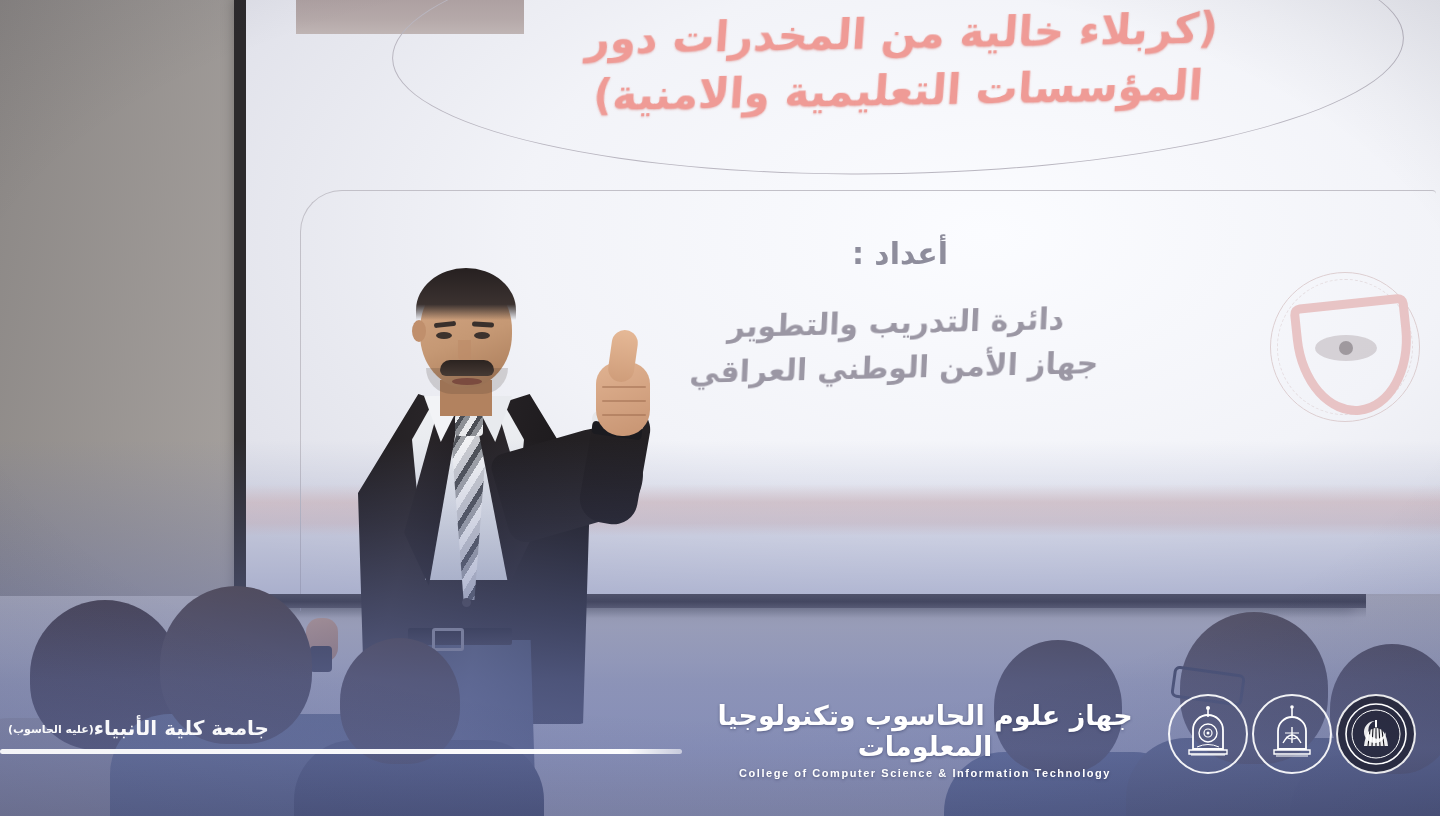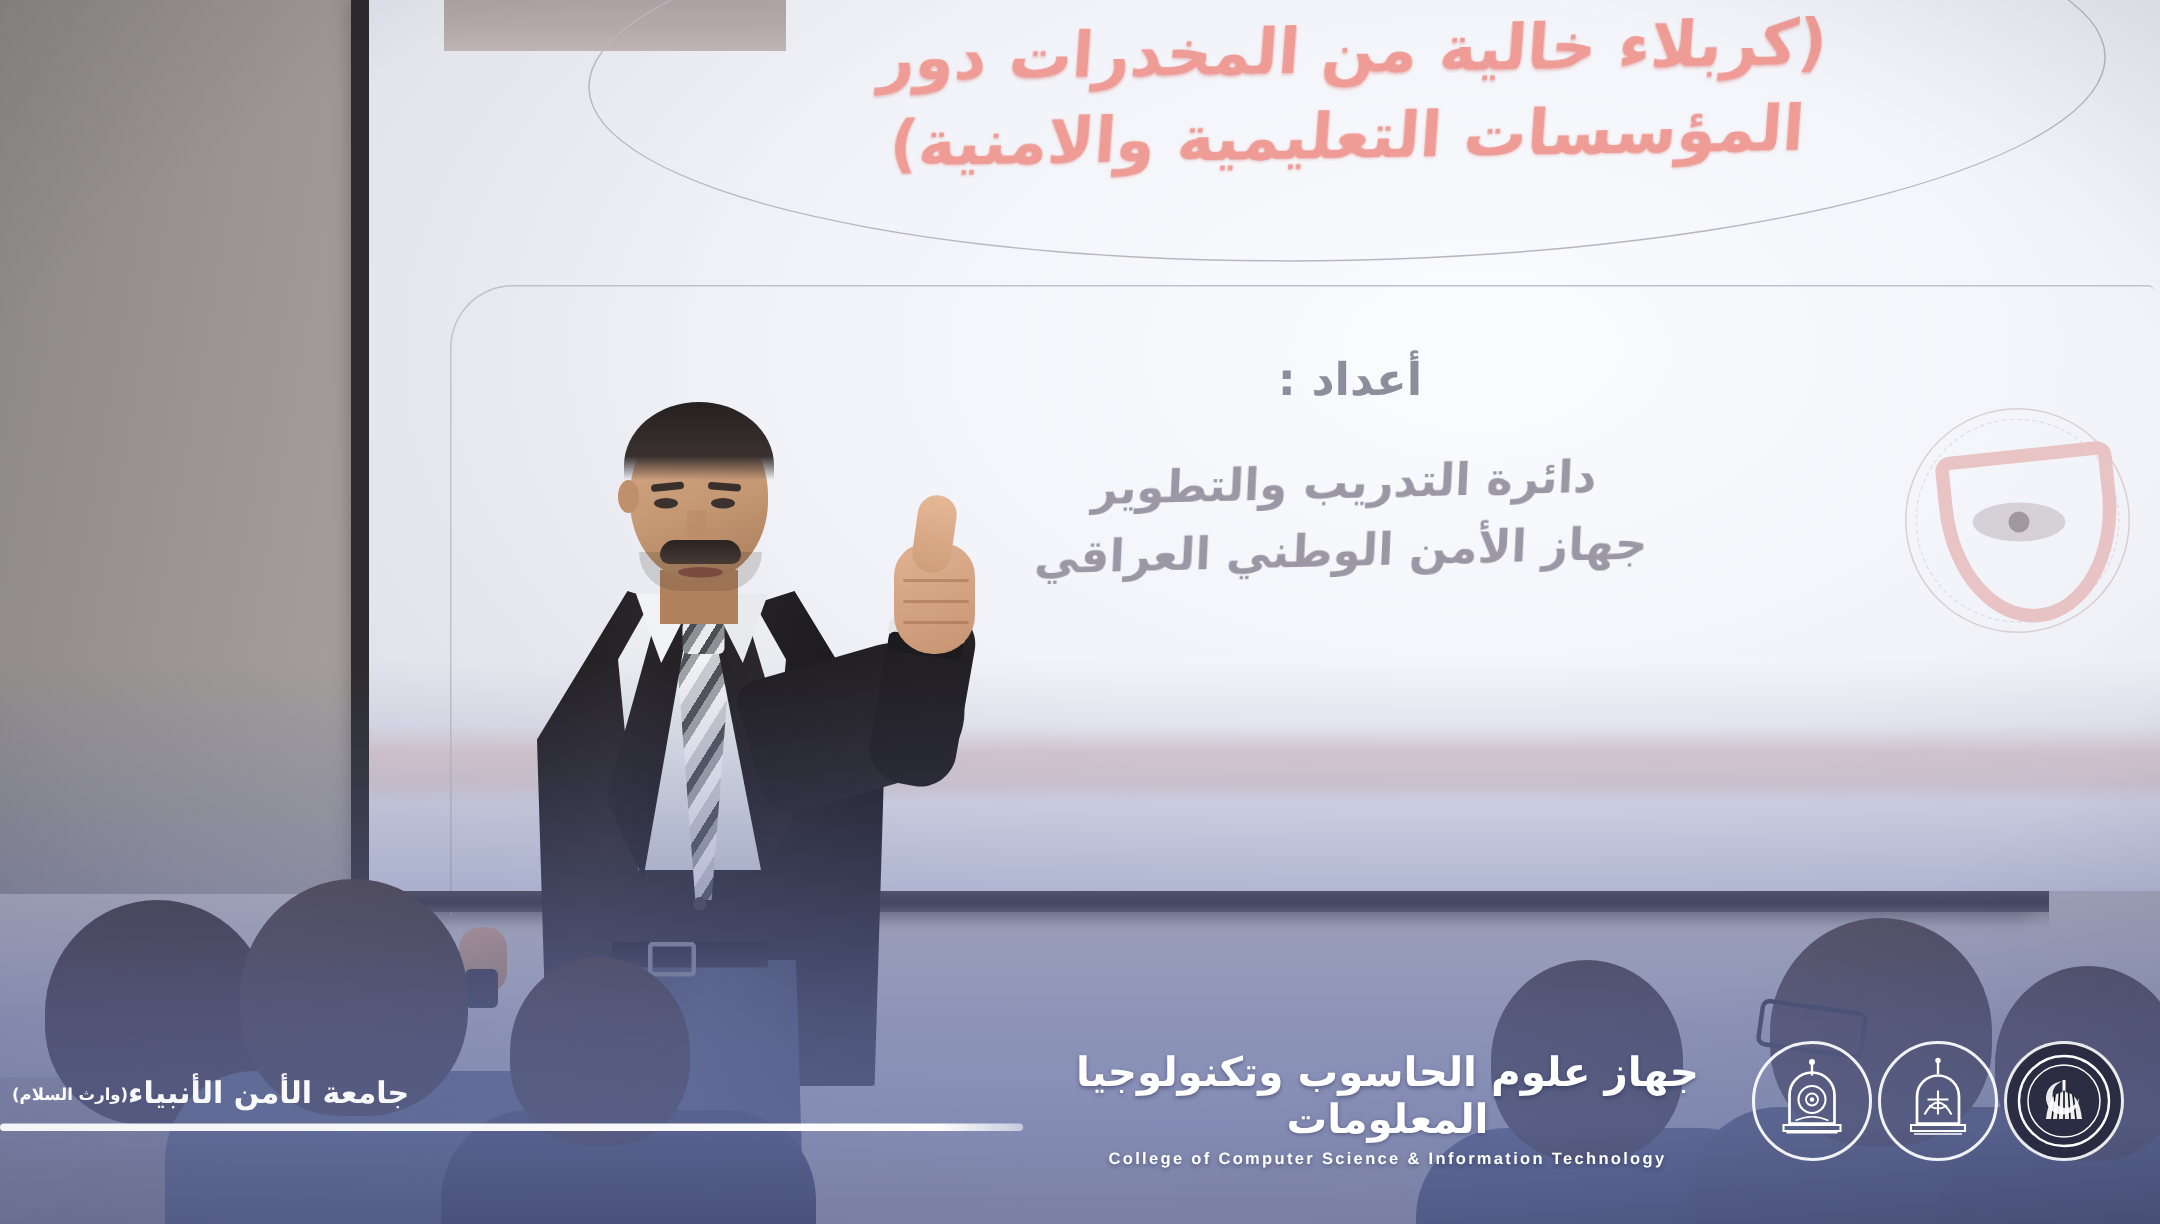--- a/index.html
+++ b/index.html
@@ -427,21 +427,21 @@
     <div class="shoulders"></div>
     <div class="head"></div>
   </div>
 
   <div class="blue-wash"></div>
   <div class="vignette"></div>
 
   <div class="rule"></div>
 
   <div class="watermark">
-    <span>جامعة الأمن الأنبياء</span><span class="small">(وارث السلام)</span>
+    <span>جامعة كلية الأنبياء</span><span class="small">(عليه الحاسوب)</span>
   </div>
 
   <div class="brand">
     <div class="ar">جهاز علوم الحاسوب وتكنولوجيا المعلومات</div>
     <div class="en">College of Computer Science &amp; Information Technology</div>
   </div>
 
   <div class="logos">
 
     <div class="logo" id="logo1">

